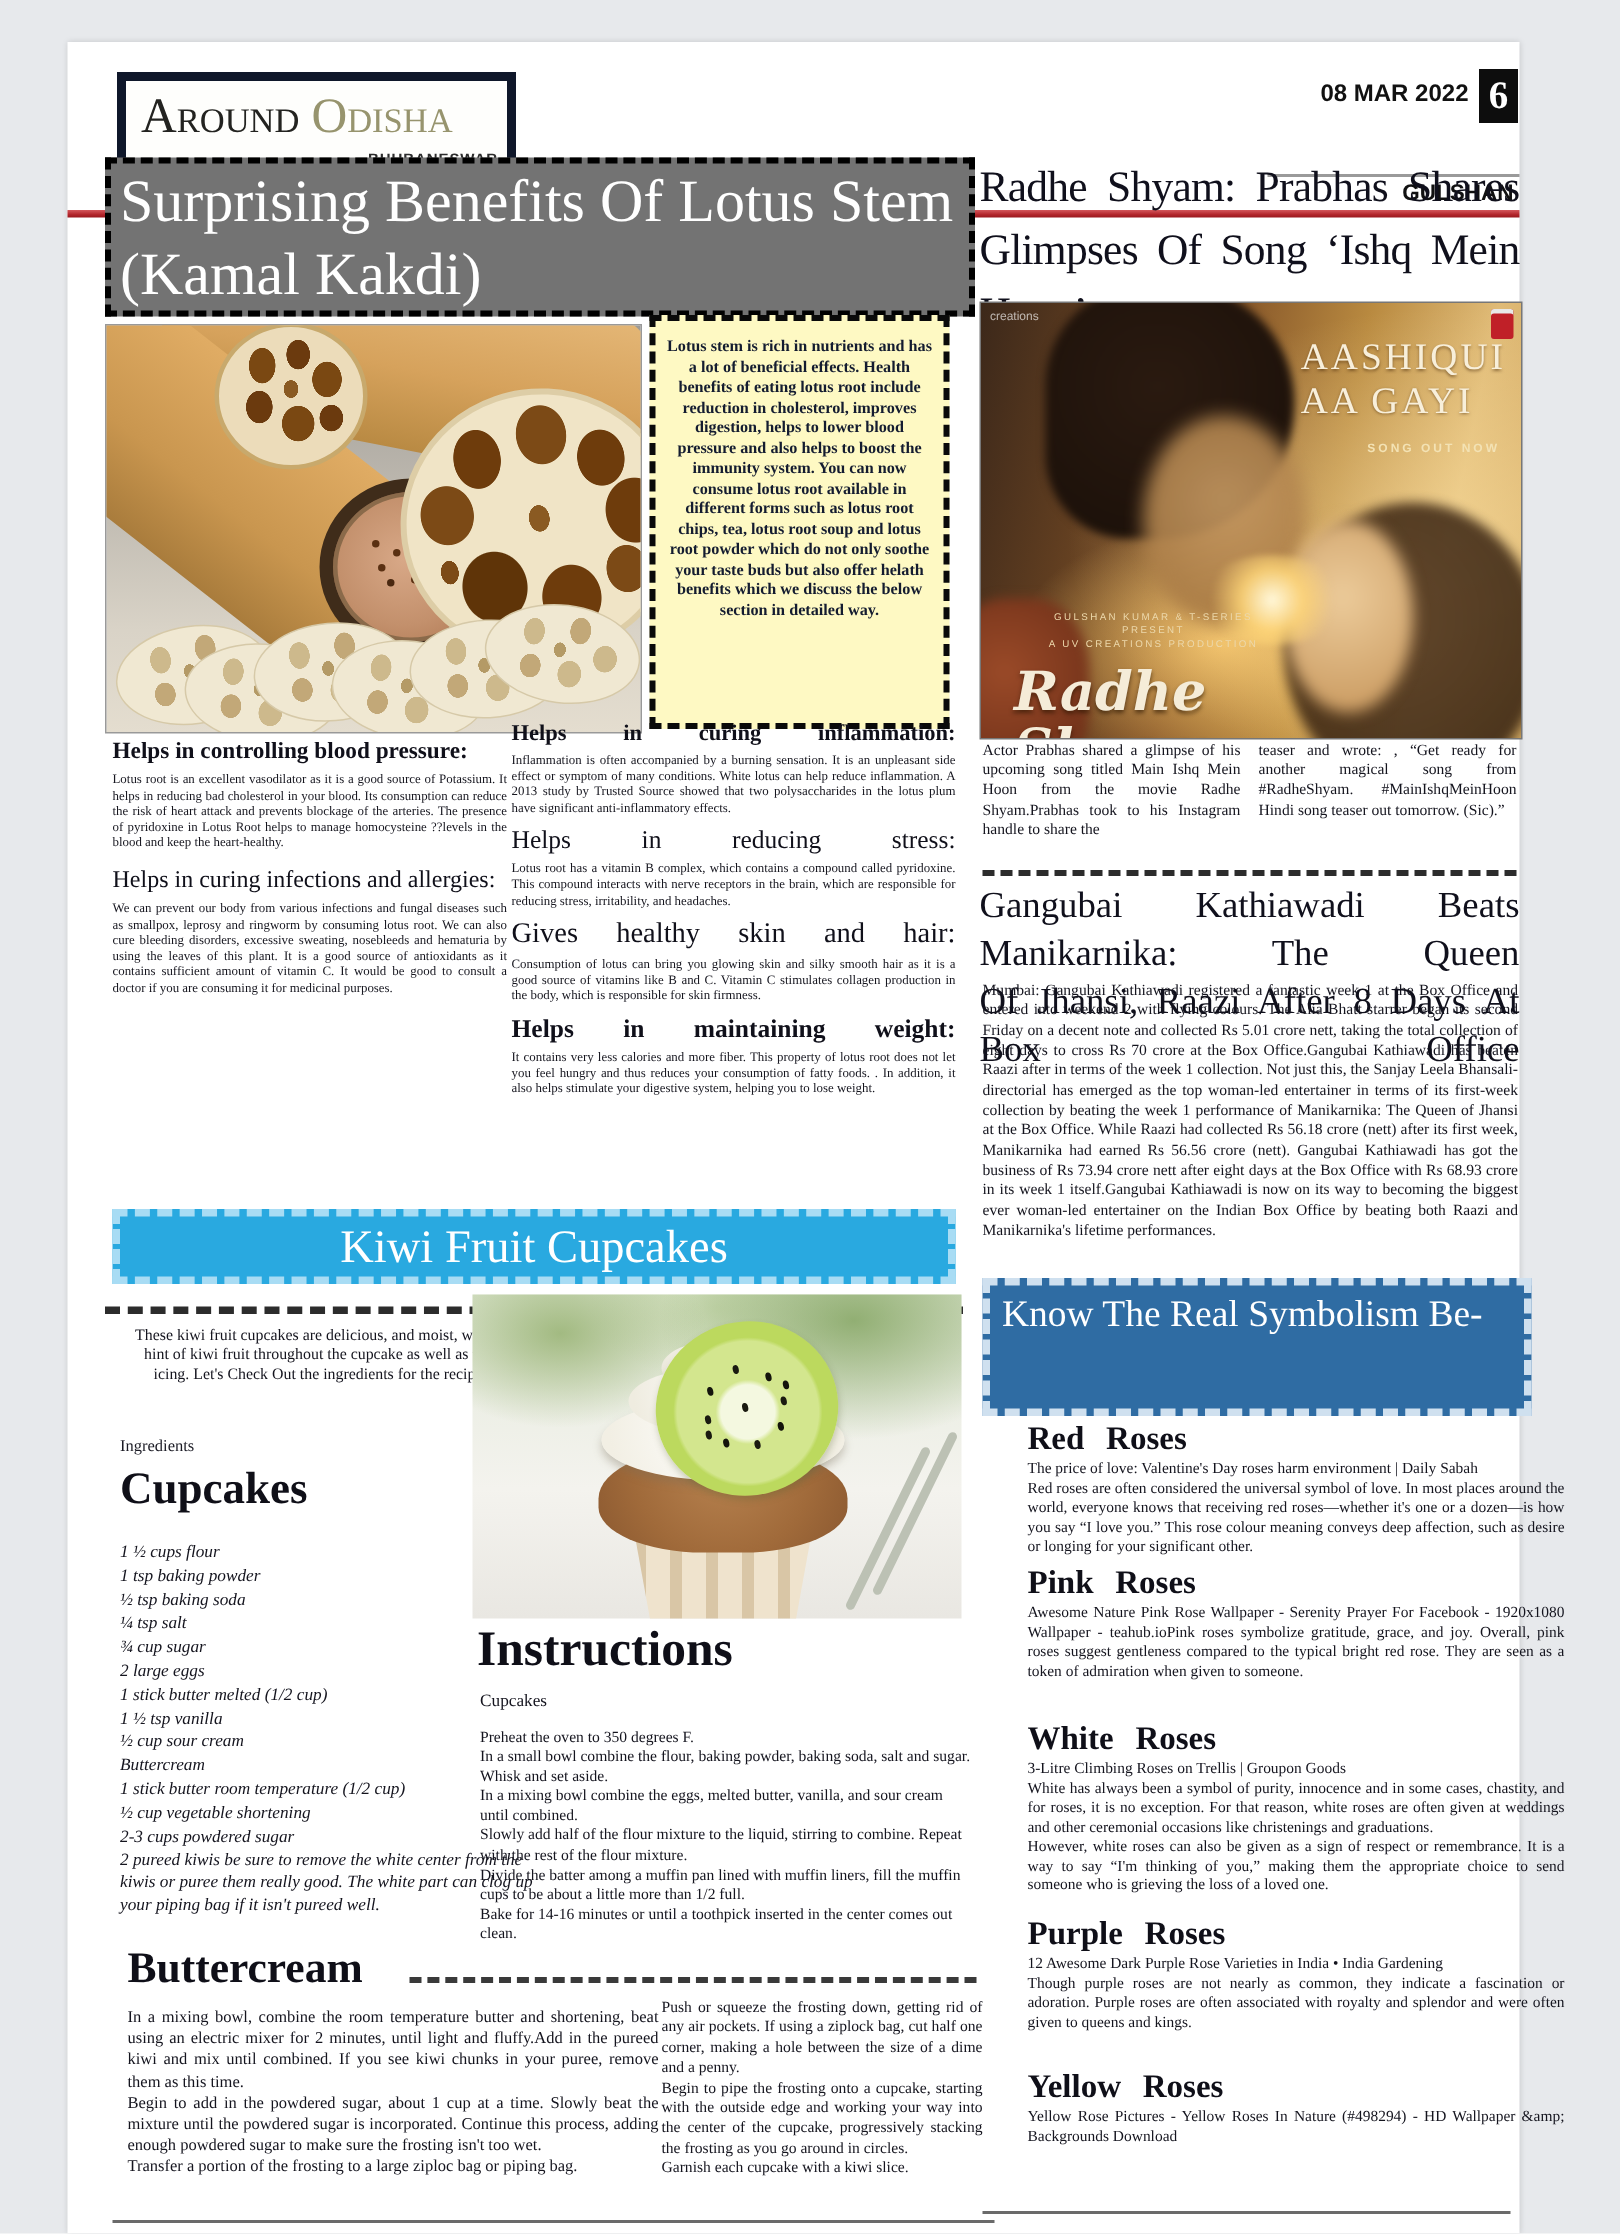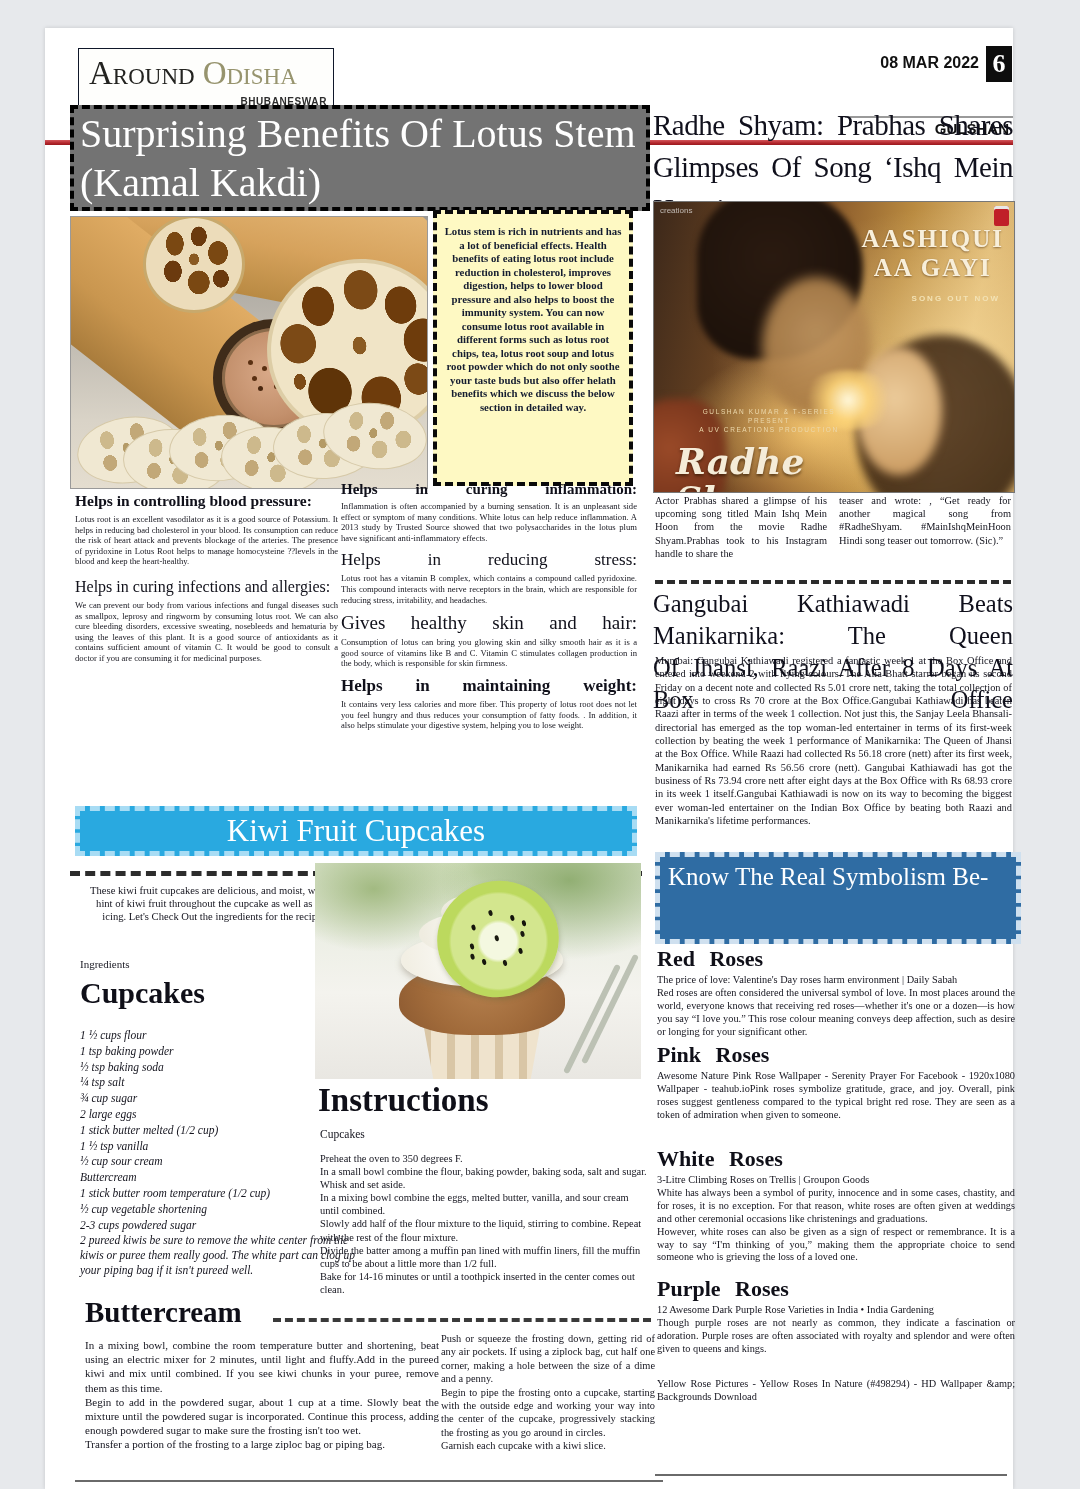--- a/index.html
+++ b/index.html
@@ -10,21 +10,21 @@
     color:#13131c;
     overflow:hidden;
   }
   .abs{position:absolute;}
   .paper{
     position:absolute;left:45px;top:28px;width:968px;height:1461px;
     background:#ffffff;box-shadow:0 0 4px rgba(0,0,0,.15);
   }
 
   
-  .logo-box{left:33px;top:20px;width:254px;height:60px;border:1px solid #0f172a;background:#fefefc;}
+  .logo-box{left:33px;top:20px;width:254px;height:60px;border:6px solid #0f172a;background:#fefefc;}
   .logo-line{position:absolute;left:10px;top:6px;font-variant:small-caps;font-size:33px;line-height:36px;white-space:nowrap;}
   .logo-around{color:#232320;}
   .logo-odisha{color:#97946e;margin-left:8px;}
   .logo-city{position:absolute;right:6px;bottom:2px;font-family:"Liberation Sans",sans-serif;font-size:10px;font-weight:bold;color:#2c2c2c;letter-spacing:.6px;}
   .date-text{right:34px;top:26px;font-family:"Liberation Sans",sans-serif;font-weight:bold;font-size:16px;color:#111;}
   .page-badge{left:941px;top:18px;width:26px;height:36px;background:#0d0d0d;color:#fff;text-align:center;line-height:36px;font-size:26px;font-weight:bold;}
   .tues-line{left:800px;top:88px;width:168px;height:0;border-top:2px solid #9a9a9a;}
   .day-text{right:4px;top:92px;font-family:"Liberation Sans",sans-serif;font-weight:bold;font-size:15px;color:#111;}
   .red-rule{left:0;top:112px;width:968px;height:5px;background:linear-gradient(180deg,#d4575c 0%,#b3262c 60%,#99181e 100%);}
 
@@ -165,40 +165,40 @@
     background:radial-gradient(circle at 40% 40%,#4a2f1a,#33200f 80%);filter:blur(4px);opacity:.85;}
   .p-wom-face{position:absolute;right:20%;bottom:6%;width:24%;height:44%;border-radius:50%;
     background:radial-gradient(circle at 45% 40%,#eccb9a,#cd9f66 80%);filter:blur(5px);}
   .p-jacket{position:absolute;left:-6%;bottom:-10%;width:26%;height:42%;border-radius:40%;
     background:radial-gradient(circle at 40% 40%,#9a4a28,#6e2f18 80%);filter:blur(4px);}
   .p-flare{position:absolute;left:40%;top:58%;width:100px;height:60px;border-radius:50%;
     background:radial-gradient(circle,#fff8dc 0%,rgba(255,214,120,.85) 35%,transparent 70%);filter:blur(2px);}
   .p-wm{position:absolute;left:6px;top:4px;font-family:"Liberation Sans",sans-serif;font-size:8px;color:rgba(255,255,255,.65);}
   .p-badge{position:absolute;right:5px;top:4px;width:15px;height:20px;background:#c02028;border-radius:2px;
     box-shadow:inset 0 3px 0 #e8e8e8;}
-  .p-title{position:absolute;right:10px;top:22px;text-align:center;color:#f8efda;font-size:25px;line-height:29px;letter-spacing:2px;font-weight:bold;text-shadow:0 1px 2px rgba(60,30,0,.5);}
+  .p-title{position:absolute;right:10px;top:22px;text-align:left;color:#f8efda;font-size:25px;line-height:29px;letter-spacing:2px;font-weight:normal;text-shadow:0 1px 2px rgba(60,30,0,.5);}
   .p-sub{position:absolute;right:14px;top:92px;text-align:right;color:#f3e2b4;font-family:"Liberation Sans",sans-serif;font-size:8px;font-weight:bold;letter-spacing:2px;}
   .p-credits{position:absolute;left:40px;top:205px;color:#ecd8ab;font-family:"Liberation Sans",sans-serif;font-size:6.5px;letter-spacing:1.6px;line-height:9px;text-align:center;width:150px;}
   .p-logo{position:absolute;left:22px;bottom:-26px;color:#f5ecd8;font-style:italic;font-weight:bold;font-size:36px;line-height:38px;text-shadow:0 2px 3px rgba(40,20,0,.6);font-family:"DejaVu Serif",serif;}
   .radhe-cols{left:610px;top:466px;width:356px;}
   .rcol{position:absolute;top:0;width:172px;}
   .rc1{left:0;}
   .rc2{left:184px;}
   .rcol p{margin:0;font-size:10.4px;line-height:13.2px;text-align:justify;color:#14141e;}
   .dl-radhe{left:610px;top:552px;width:356px;border-top:4px dashed #2c2c2c;height:0;}
 
   
   .gang-h{left:608px;top:560px;width:360px;}
   .gang-h .hl{font-size:24.5px;line-height:32px;text-align:justify;text-align-last:justify;font-weight:500;color:#10101c;}
   .gang-body{left:610px;top:626px;width:357px;font-size:10.4px;line-height:13.35px;text-align:justify;color:#14141e;}
 
   
   .roses-head{left:610px;top:824px;width:340px;height:76px;background:#2f6ca3;border:5px dashed #cfe0ef;
     color:#fff;font-size:25px;line-height:34px;padding:3px 8px;}
-  .rose-sec{width:358px;left:612px;}
+  .rose-sec{width:358px;left:640px;}
   .rs-red{top:918px;}
   .rs-pink{top:1014px;}
   .rs-white{top:1118px;}
   .rs-purple{top:1248px;}
   .rs-yellow{top:1350px;}
   .rose-h{margin:0 0 3px 0;font-size:22px;line-height:25px;font-weight:bold;word-spacing:9px;color:#0f0f18;}
   .rose-p{margin:0;font-size:10.3px;line-height:12.9px;text-align:justify;color:#14141e;}
   .rule-right{left:610px;top:1446px;width:352px;height:2px;background:#6a6a6a;}
 </style>
 </head>
@@ -387,19 +387,20 @@
       </div>
   </div>
   <div class="abs rose-sec rs-purple">
     <h3 class="rose-h">Purple Roses</h3>
     <div>
         <p class="rose-p">12 Awesome Dark Purple Rose Varieties in India • India Gardening</p>
         <p class="rose-p">Though purple roses are not nearly as common, they indicate a fascination or adoration. Purple roses are often associated with royalty and splendor and were often given to queens and kings.</p>
       </div>
   </div>
   <div class="abs rose-sec rs-yellow">
+    <h3 class="rose-h">Yellow Roses</h3>
     <div>
         <p class="rose-p">Yellow Rose Pictures - Yellow Roses In Nature (#498294) - HD Wallpaper &amp;amp; Backgrounds Download</p>
       </div>
   </div>
   <div class="abs rule-right"></div>
 
 </div>
 
 </body></html>

